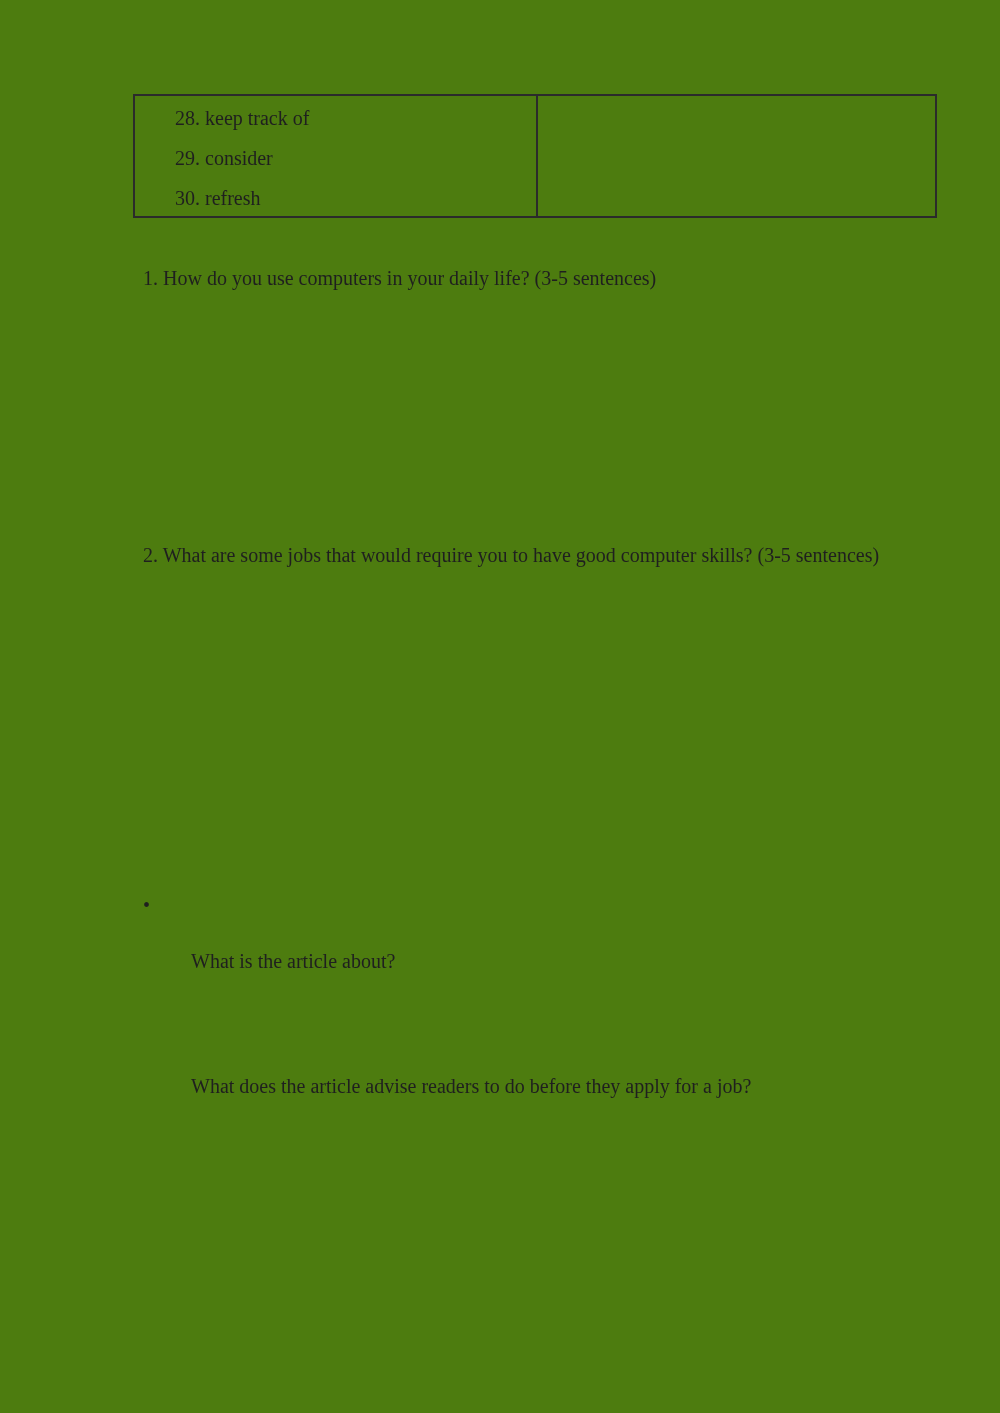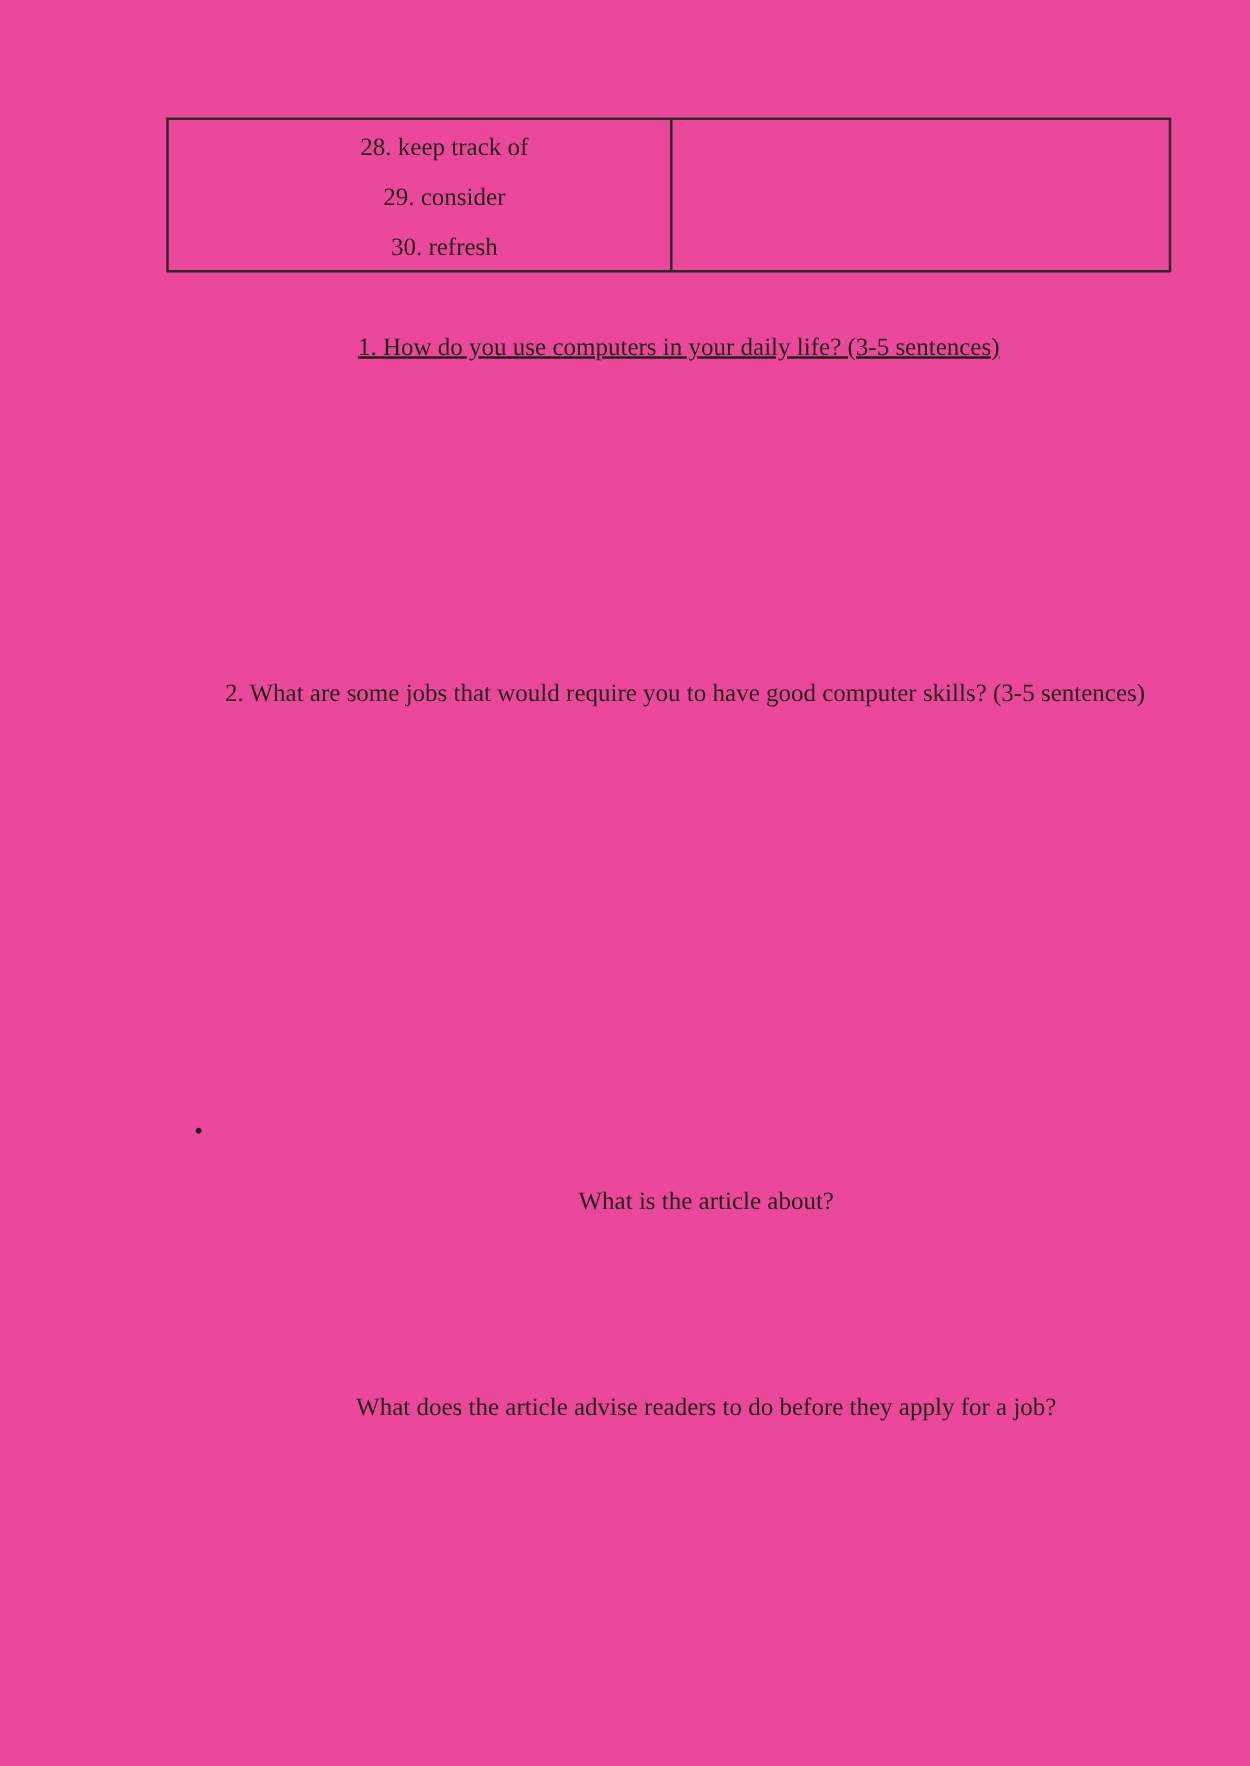--- a/index.html
+++ b/index.html
@@ -4,26 +4,25 @@
 <style>
   html, body {
     margin: 0;
     padding: 0;
     background: #ffffff;
   }
   .page {
     position: relative;
     width: 1000px;
     height: 1413px;
-    background: #ec4899;
+    background: #4d7c0f;
     font-family: "Liberation Serif", "DejaVu Serif", serif;
     color: #1f1f1f;
     font-size: 20px;
     overflow: hidden;
-    text-align: center;
   }
   .vocab-table {
     position: absolute;
     left: 133px;
     top: 94px;
     width: 804px;
     height: 124px;
     border: 2px solid #2b2b2b;
     box-sizing: border-box;
     display: flex;
@@ -38,21 +37,21 @@
     flex: 1;
   }
   .vocab-term {
     line-height: 40px;
     white-space: nowrap;
   }
   .question {
     position: absolute;
     line-height: 31px;
   }
-  .q1 { left: 143px; top: 263px; width: 800px; text-decoration: underline; }
+  .q1 { left: 143px; top: 263px; width: 800px; }
   .q2 { left: 143px; top: 519px; width: 810px; margin-top: 21px; }
   .answer-space {
     position: absolute;
     left: 143px;
     width: 790px;
     background: transparent;
   }
   .as1 { top: 300px; height: 200px; }
   .as2 { top: 585px; height: 280px; }
   .as3 { top: 990px; height: 110px; }
@@ -73,22 +72,22 @@
   }
   .bullet-text {
     line-height: 28px;
   }
   .sub-question {
     position: absolute;
     left: 175px;
     width: 780px;
     line-height: 28px;
   }
-  .sq1 { top: 947px; }
-  .sq2 { top: 1112px; }
+  .sq1 { top: 947px; margin-left: 16px; }
+  .sq2 { top: 1072px; margin-left: 16px; }
 </style>
 </head>
 <body>
 
 <div class="page">
 
   <div class="vocab-table">
     <div class="cell-left">
       <div class="vocab-term">28. keep track of</div>
       <div class="vocab-term">29. consider</div>

